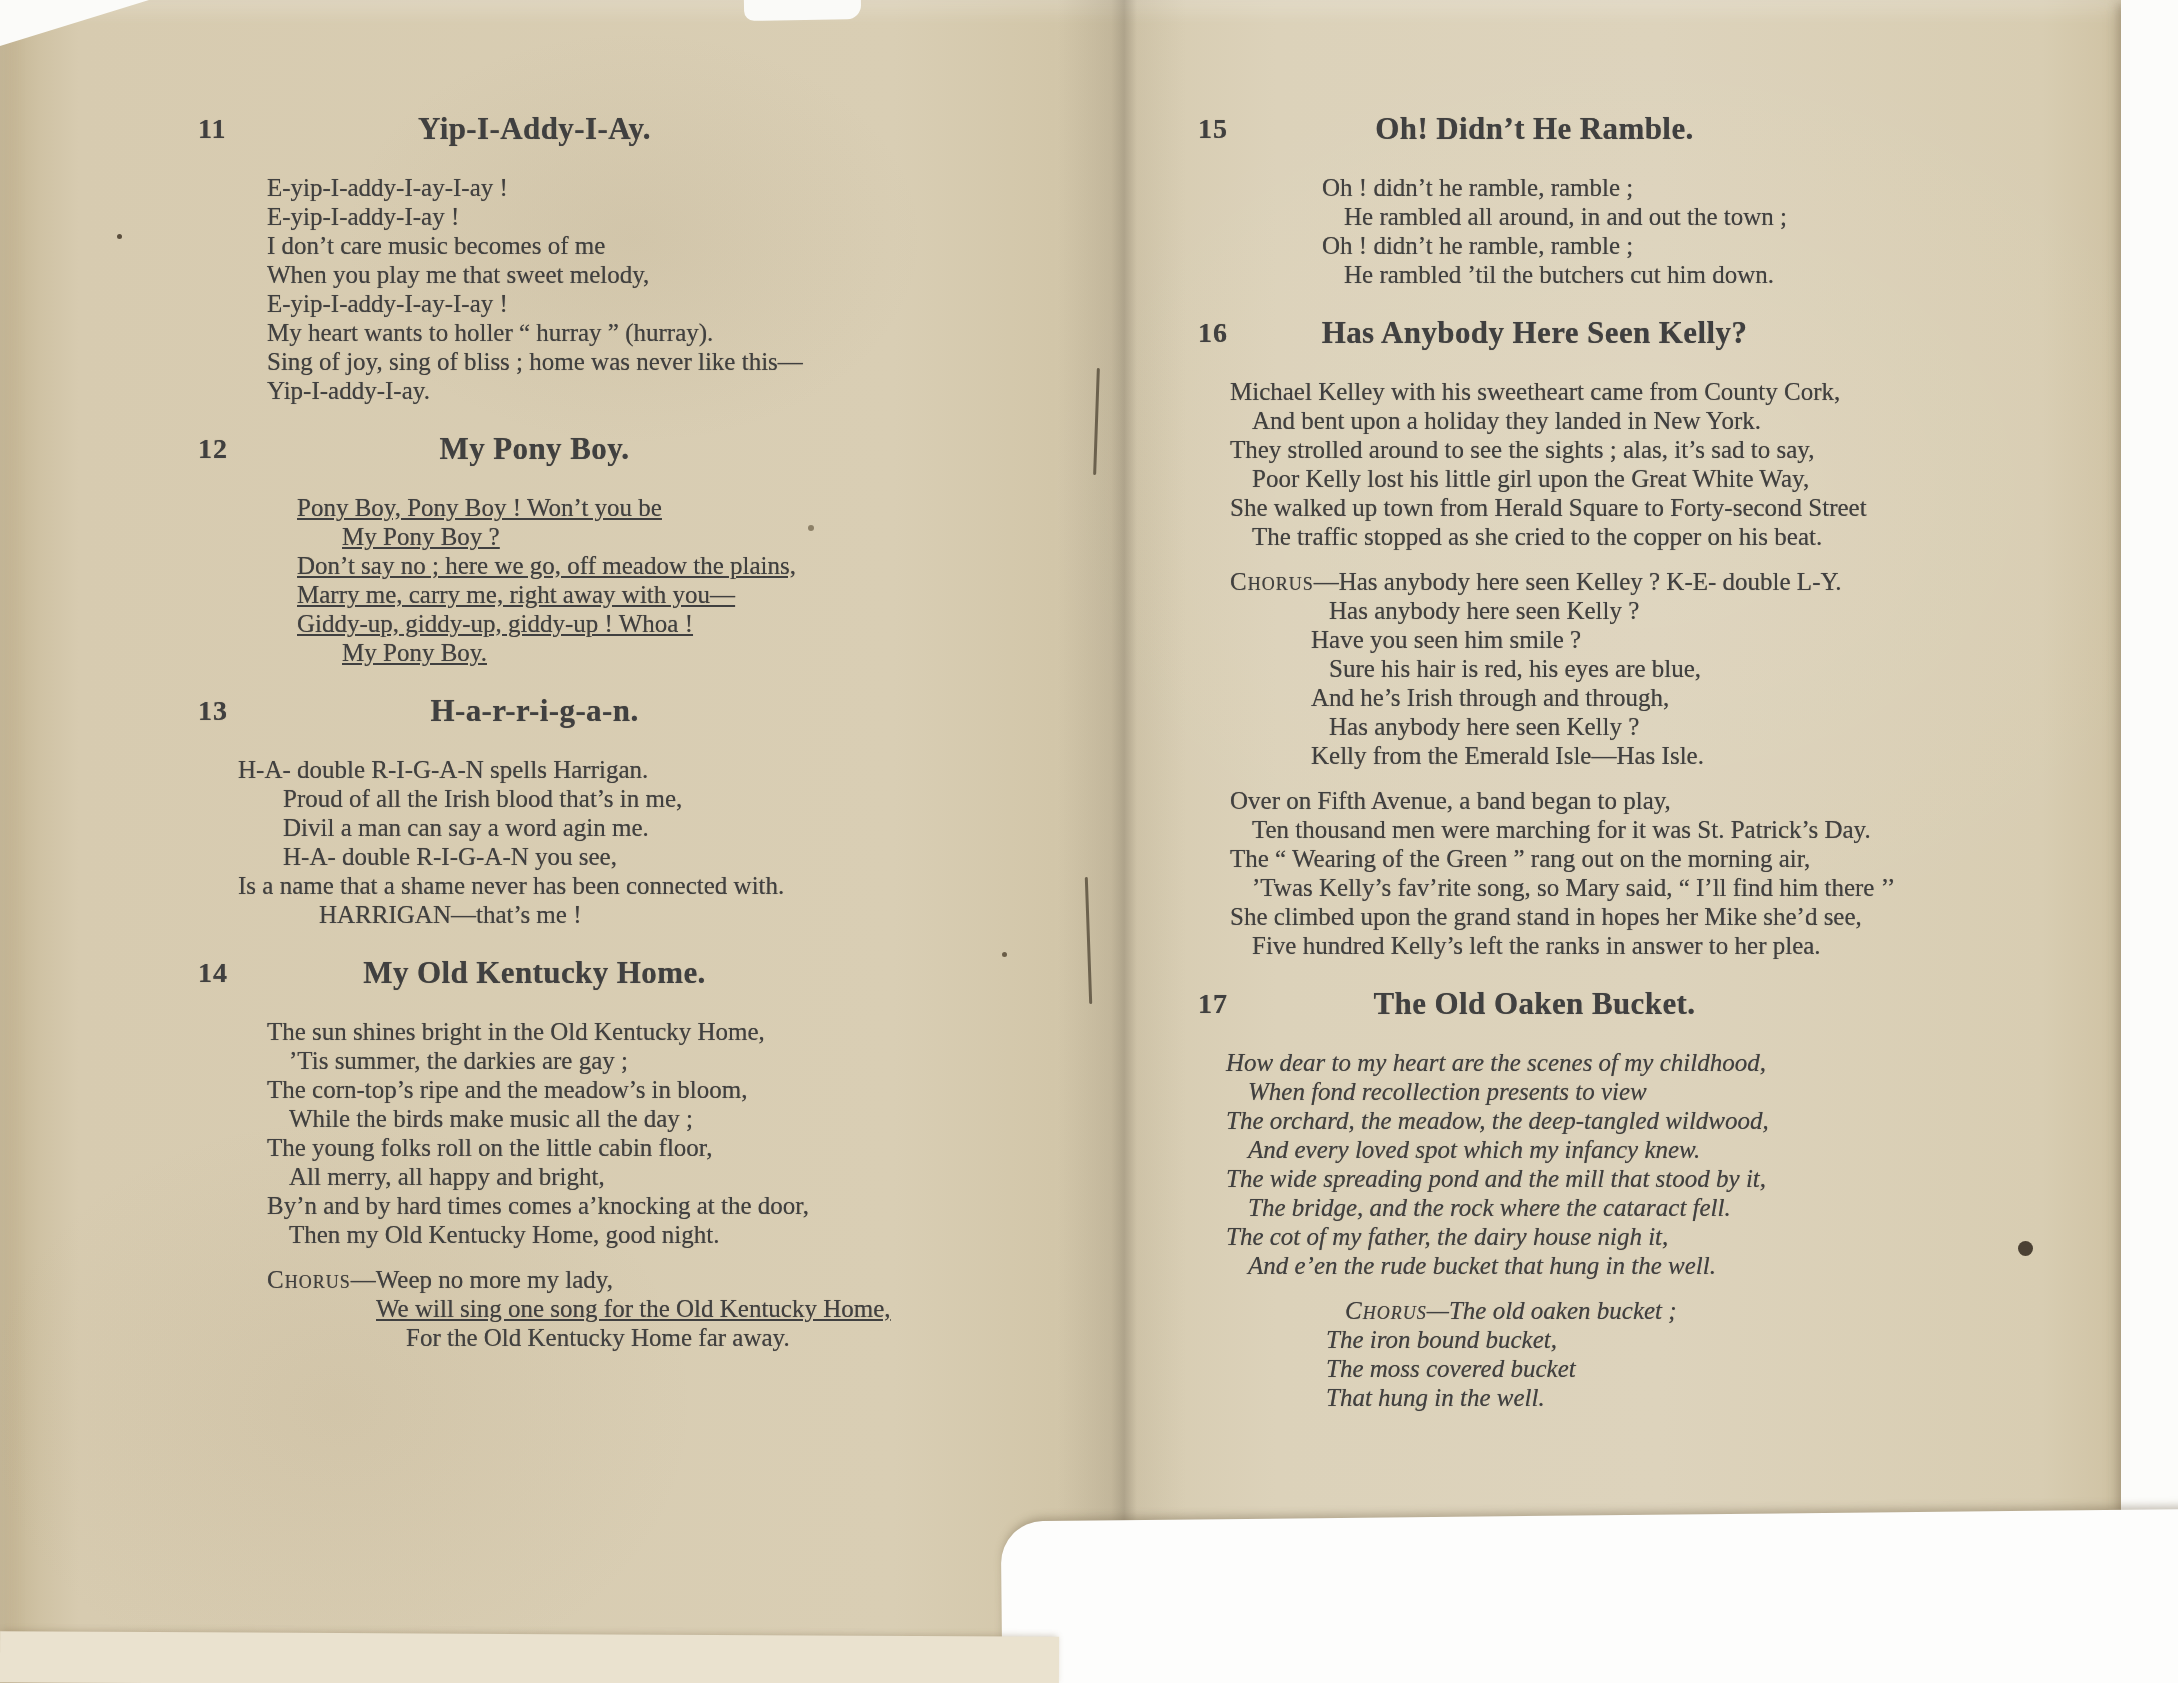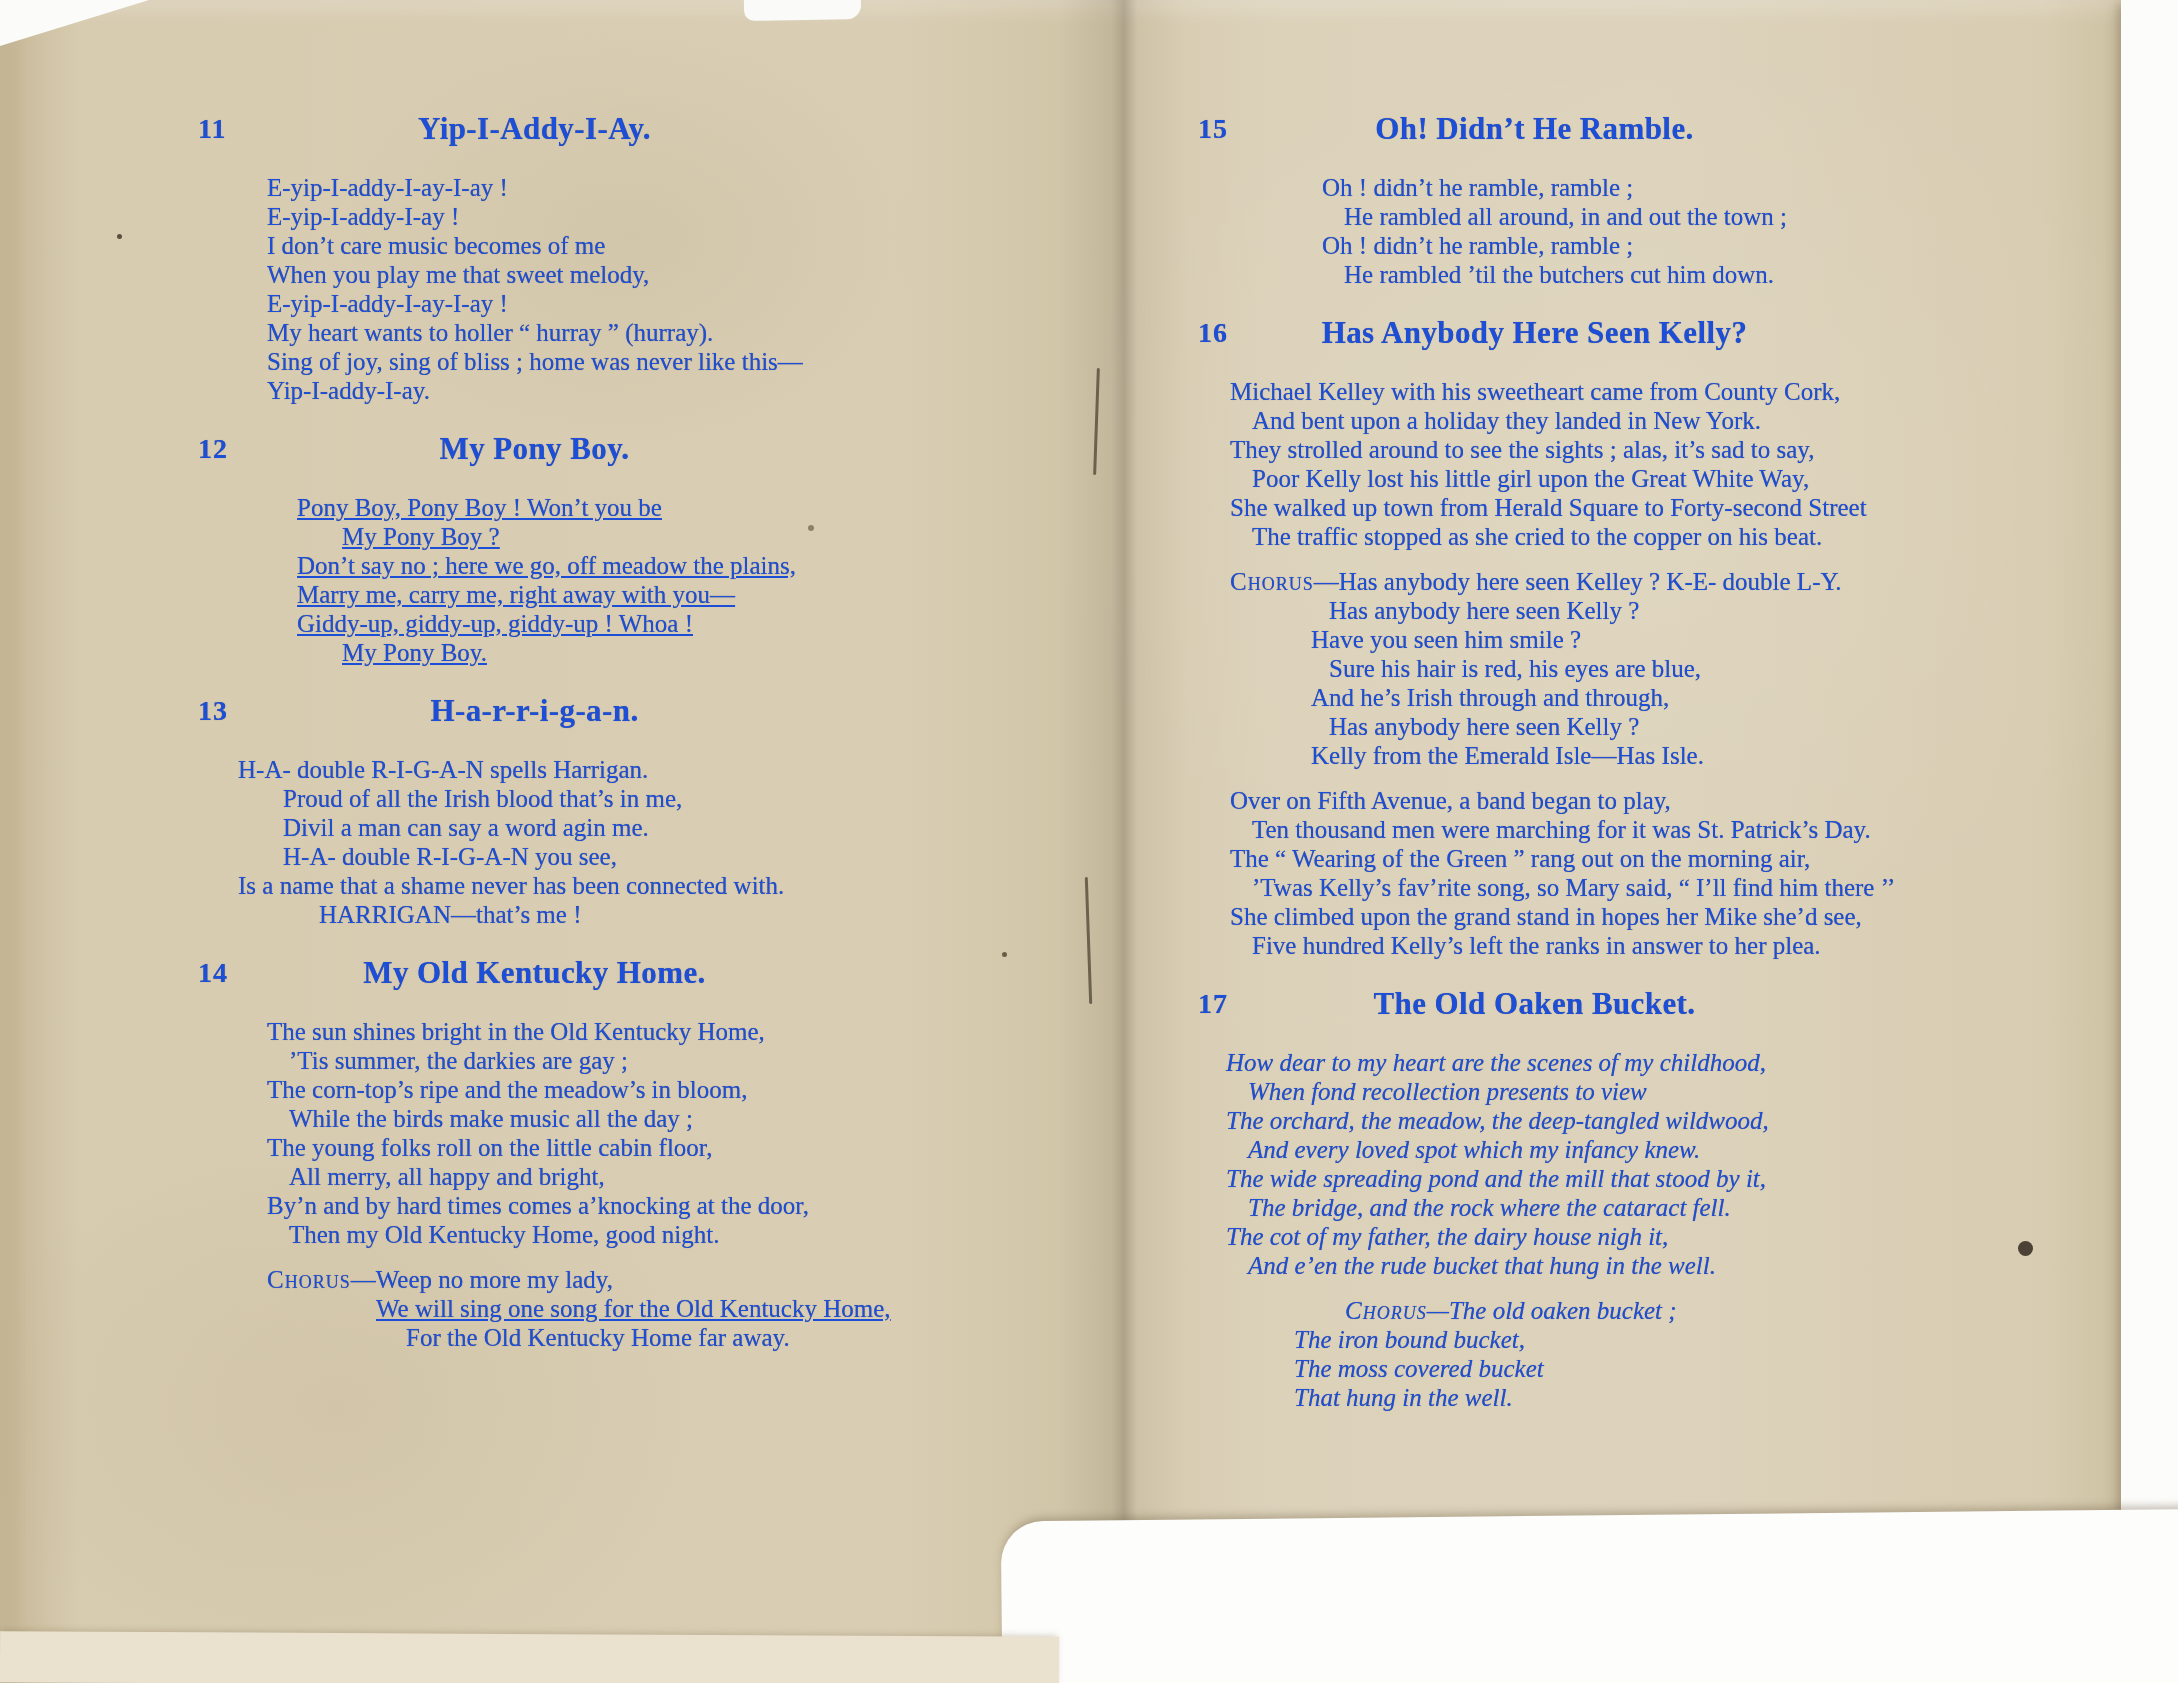--- a/index.html
+++ b/index.html
@@ -36,33 +36,33 @@
     transform:rotate(0.3deg);box-shadow:0 -3px 6px -2px rgba(120,100,70,0.30);}
 
   
   .speck{position:absolute;border-radius:50%;}
   .speck-hole{left:2018px;top:1241px;width:15px;height:15px;background:#4b4134;}
   .speck-a{left:808px;top:525px;width:6px;height:6px;background:#8d8168;}
   .speck-b{left:117px;top:234px;width:5px;height:5px;background:#5a4e3d;}
   .speck-c{left:1002px;top:952px;width:5px;height:5px;background:#6a5d48;}
 
   
-  .page{position:absolute;top:111px;color:#1d4ed8;text-shadow:0 0 0.7px rgba(45,37,25,0.55);}
+  .page{position:absolute;top:111px;color:#404040;text-shadow:0 0 0.7px rgba(45,37,25,0.55);}
   .page-left{left:188px;width:871px;}
   .page-right{left:1188px;width:936px;}
   .song{position:relative;margin-bottom:26px;}
   .song-header{position:relative;height:46px;}
   .song-number{position:absolute;left:10px;top:2px;font-weight:bold;font-size:28px;letter-spacing:1px;}
   .song-title{width:693px;text-align:center;font-weight:bold;font-size:31px;letter-spacing:0.4px;}
   .stanza{margin-top:16px;}
   .stanza:first-of-type{margin-top:4px;}
   .line{font-size:25px;line-height:29px;white-space:nowrap;}
   .chorus-label{font-variant:small-caps;letter-spacing:1px;}
   .i0{margin-left:0;} .i1{margin-left:22px;} .i2{margin-left:45px;} .i3{margin-left:81px;}
-  .i4{margin-left:99px;} .i5{margin-left:109px;text-decoration:underline;} .i6{margin-left:119px;} .i7{margin-left:139px;} .i8{margin-left:68px;}
+  .i4{margin-left:99px;} .i5{margin-left:109px;text-decoration:underline;} .i6{margin-left:119px;} .i7{margin-left:139px;} .i8{margin-left:100px;}
   .page-left  .song:nth-of-type(1) .stanza{margin-left:79px;}
   .page-left  .song:nth-of-type(2) .stanza{margin-left:109px;text-decoration:underline;}
   .page-left  .song:nth-of-type(3) .stanza{margin-left:50px;}
   .page-left  .song:nth-of-type(4) .stanza{margin-left:79px;}
   .page-right .song:nth-of-type(1) .stanza{margin-left:134px;}
   .page-right .song:nth-of-type(2) .stanza{margin-left:42px;}
   .page-right .song:nth-of-type(3) .stanza{margin-left:38px;font-style:italic;}
 </style>
 </head>
 <body>

